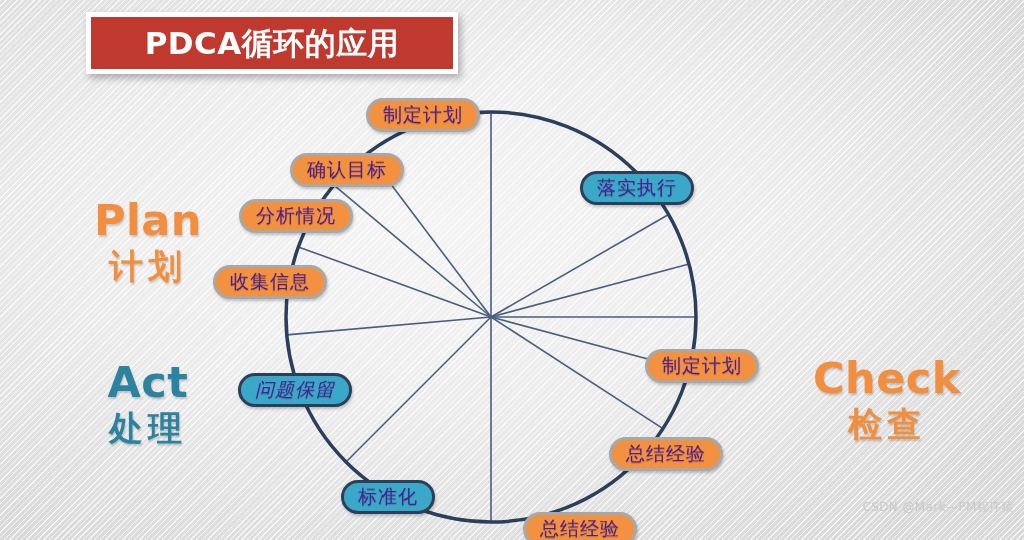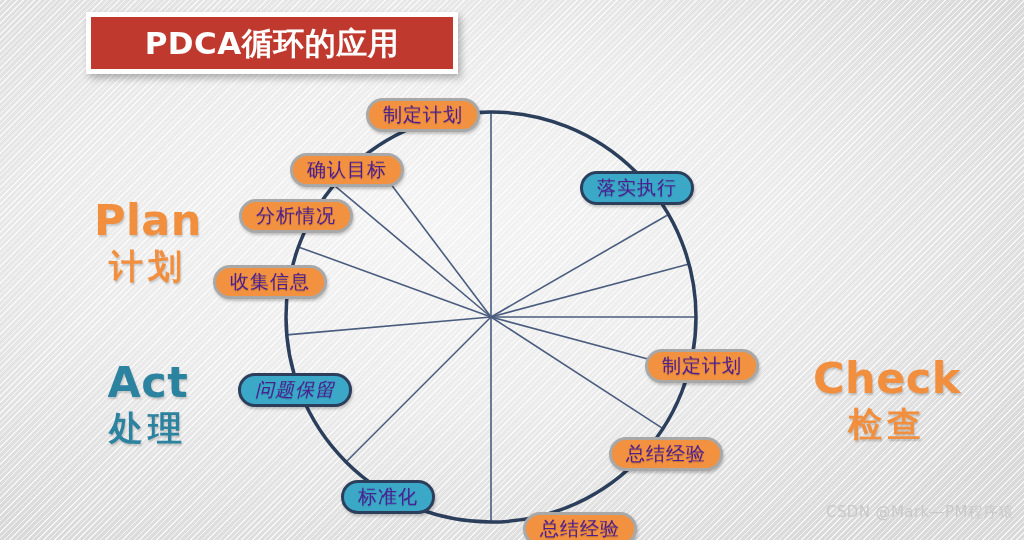--- a/index.html
+++ b/index.html
@@ -119,22 +119,22 @@
   .pill.blue {
     background: #3ba8c8;
     border: 3px solid #2b3f5c;
     box-shadow: 1px 2px 3px rgba(0,0,0,0.22);
   }
 
   
   #watermark {
     position: absolute;
     right: 10px;
-    bottom: 18px;
-    font-size: 15px;
+    bottom: 24px;
+    font-size: 12px;
     color: #c9c9c9;
     letter-spacing: 0.4px;
     white-space: nowrap;
   }
 </style>
 </head>
 <body>
 
 <div id="stage">
 

